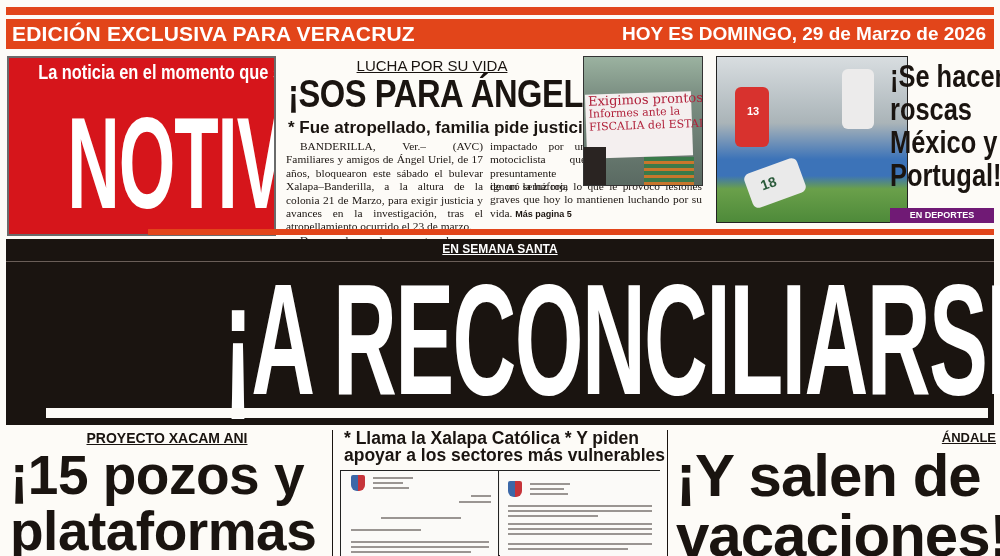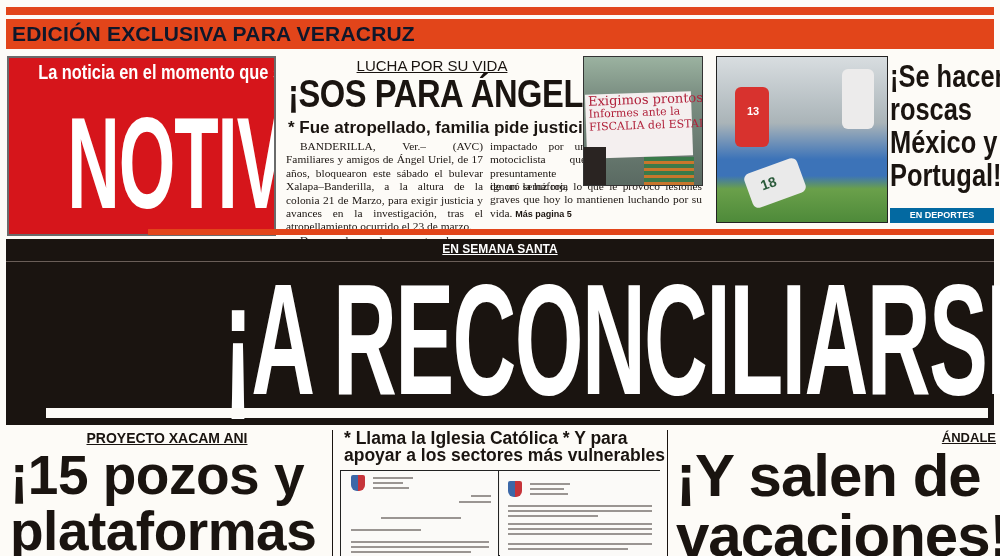--- a/index.html
+++ b/index.html
@@ -3,21 +3,21 @@
 <meta charset="utf-8">
 <style>
   * { box-sizing: border-box; margin: 0; padding: 0; }
   html, body { width: 1000px; height: 556px; overflow: hidden; background: #fdfbf7; }
   body { position: relative; font-family: "Liberation Sans", sans-serif; color: #1a1410; }
 
   .abs { position: absolute; }
 
   
   #topline { left: 6px; top: 7px; width: 988px; height: 8px; background: #e2451a; }
-  #banner { left: 6px; top: 19px; width: 988px; height: 30px; background: #e2451a; color: #0f172a; }
+  #banner { left: 6px; top: 19px; width: 988px; height: 30px; background: #e2451a; color: #ffffff; }
   #banner .left { position: absolute; left: 6px; top: 3px; font-weight: bold; font-size: 21px; letter-spacing: 0.2px; }
   #banner .right { position: absolute; right: 8px; top: 4px; font-weight: bold; font-size: 19px; }
 
   
   #logo { left: 7px; top: 56px; width: 269px; height: 180px; background: #d6151b; border: 2px solid #6a6a6a; overflow: hidden; }
   #logo .tag { position: absolute; left: 0; right: 0; top: 2px; text-align: center; color: #fff; font-weight: bold; font-size: 21px; transform: scaleX(0.78); transform-origin: center; white-space: nowrap; }
   #logo .name { position: absolute; left: 0; right: 0; top: 40px; text-align: center; color: #fff; font-weight: bold; font-size: 130px; line-height: 130px; transform: scaleX(0.56); transform-origin: center; white-space: nowrap; letter-spacing: -2px; }
 
   
   #angel { left: 284px; top: 56px; width: 296px; height: 174px; }
@@ -32,33 +32,33 @@
 
   
   #protest { left: 583px; top: 56px; width: 120px; height: 130px; border: 1px solid #333; background: linear-gradient(#9bb2a0 0%, #7d9184 28%, #5a6a62 100%); overflow: hidden; }
   #protest .sign { position: absolute; left: 2px; top: 36px; width: 106px; height: 64px; background: #f4efef; transform: rotate(-2deg); }
   #protest .sign span { display: block; color: #b0203a; font-family: "DejaVu Serif", serif; font-size: 11px; line-height: 13px; padding-left: 3px; white-space: nowrap; }
   #protest .sign span.l1 { font-size: 13px; }
   #protest .body1 { position: absolute; left: 60px; top: 100px; width: 50px; height: 30px; background: repeating-linear-gradient(#3a7a4a 0 4px, #c8762c 4px 7px); }
   #protest .body2 { position: absolute; left: 0px; top: 90px; width: 22px; height: 40px; background: #2a2422; }
 
   
-  #soccer { left: 716px; top: 56px; width: 172px; height: 167px; border: 1px solid #222; overflow: hidden;
+  #soccer { left: 716px; top: 56px; width: 192px; height: 167px; border: 1px solid #222; overflow: hidden;
     background: linear-gradient(#d8dde0 0%, #aab4b8 40%, #3c73b8 62%, #3c73b8 72%, #6aa04a 80%, #4e8a3a 100%); }
   #soccer .p { position: absolute; border-radius: 6px; }
   #soccer .red1 { left: 18px; top: 30px; width: 34px; height: 60px; background: #d8322e; }
   #soccer .red2 { left: 95px; top: 35px; width: 40px; height: 72px; background: #d83530; }
   #soccer .white { left: 125px; top: 12px; width: 32px; height: 60px; background: #ecebeb; }
   #soccer .green { left: 30px; top: 108px; width: 56px; height: 36px; background: #eaeaea; transform: rotate(-20deg); }
   #soccer .num { position: absolute; color: #fff; font-weight: bold; font-size: 11px; }
 
   
   #sports { left: 890px; top: 60px; width: 108px; }
   #sports .h { font-weight: bold; font-size: 31px; line-height: 33px; transform: scaleX(0.82); transform-origin: left; white-space: nowrap; }
-  #deportes { left: 890px; top: 208px; width: 104px; height: 15px; background: #0369a1; color: #fff; font-weight: bold; font-size: 9px; text-align: center; line-height: 15px; }
+  #deportes { left: 890px; top: 208px; width: 104px; height: 15px; background: #701a75; color: #fff; font-weight: bold; font-size: 9px; text-align: center; line-height: 15px; }
 
   #midline { left: 148px; top: 229px; width: 846px; height: 6px; background: #e2451a; }
 
   
   #bigbox { left: 6px; top: 239px; width: 988px; height: 186px; background: #1a1410; }
   #bigbox .kicker { position: absolute; left: 0; right: 0; top: 3px; text-align: center; color: #fff; font-weight: bold; font-size: 12px; text-decoration: underline; }
   #bigbox .rule { position: absolute; left: 0; right: 0; top: 22px; height: 1px; background: #6a5e58; }
   #bigbox .title { position: absolute; left: 0; top: 20px; width: 988px; text-align: center; color: #fff; font-weight: bold; font-size: 158px; line-height: 160px; letter-spacing: -3px; transform: scaleX(0.56); transform-origin: center; white-space: nowrap; }
   #bigbox .under { position: absolute; left: 40px; top: 169px; width: 942px; height: 10px; background: #fdfbf7; }
 
@@ -80,20 +80,21 @@
   #andale { left: 672px; top: 430px; width: 324px; }
   #andale .kicker { text-align: right; font-weight: bold; font-size: 13px; text-decoration: underline; }
   #andale .h { font-weight: bold; font-size: 60px; line-height: 58px; margin-top: 2px; padding-left: 4px; white-space: nowrap; letter-spacing: -1px; }
 </style>
 </head>
 <body>
 
 <div id="topline" class="abs"></div>
 <div id="banner" class="abs">
   <span class="left">EDICIÓN EXCLUSIVA PARA VERACRUZ</span>
+  <span class="right">HOY ES DOMINGO, 29 de Marzo de 2026</span>
 </div>
 
 <div id="logo" class="abs">
   <div class="tag">La noticia en el momento que sucede</div>
   <div class="name">NOTIVER</div>
 </div>
 
 <div id="angel" class="abs">
   <div class="kicker">LUCHA POR SU VIDA</div>
   <div class="headline">¡SOS PARA ÁNGEL!</div>
@@ -147,21 +148,21 @@
 </div>
 
 <div id="xacam" class="abs">
   <div class="kicker">PROYECTO XACAM ANI</div>
   <div class="h">¡15 pozos y</div>
   <div class="h">plataformas</div>
 </div>
 <div class="abs colsep" style="left:332px;top:430px;height:126px;"></div>
 
 <div id="iglesia" class="abs">
-  <div class="h">* Llama la Iglesia Católica * Y para</div>
+  <div class="h">* Llama la Xalapa Católica * Y piden</div>
   <div class="h">apoyar a los sectores más vulnerables</div>
 </div>
 <div id="letters" class="abs">
   <div class="pg pg1">
     <div class="crest" style="left:10px;top:4px;"></div>
     <div class="ln" style="left:32px;top:6px;width:40px;"></div>
     <div class="ln" style="left:32px;top:11px;width:30px;"></div>
     <div class="ln" style="left:32px;top:16px;width:36px;"></div>
     <div class="ln" style="left:130px;top:24px;width:20px;"></div>
     <div class="ln" style="left:118px;top:30px;width:32px;"></div>

